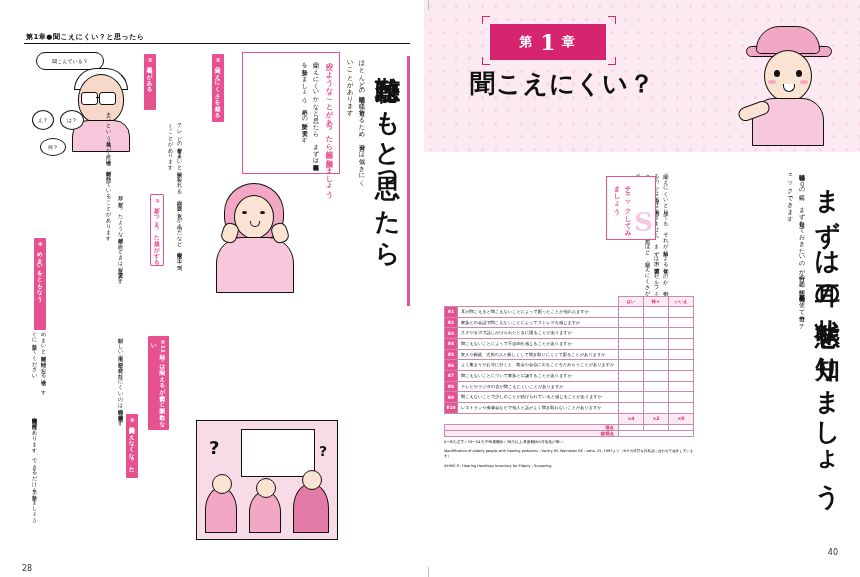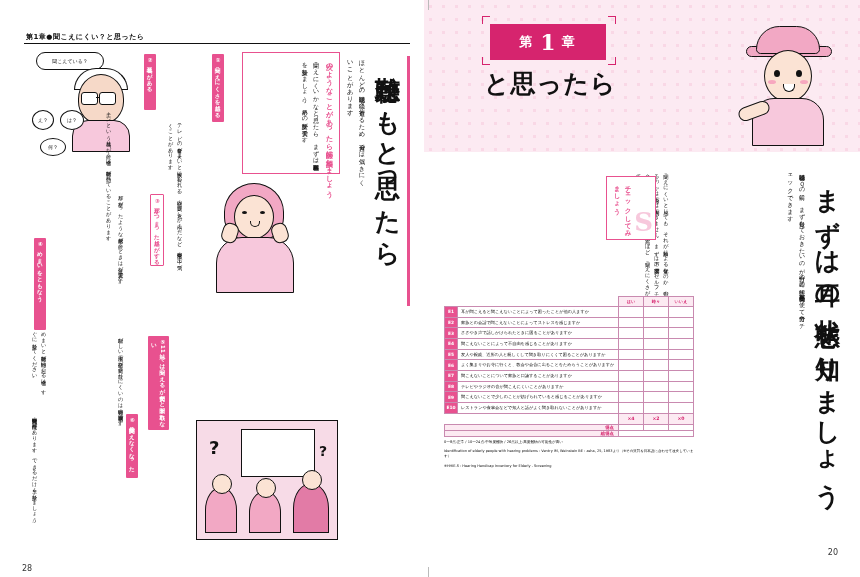--- a/index.html
+++ b/index.html
@@ -242,21 +242,21 @@
         <span class="lab">第</span>
         <span class="num">1</span>
         <span class="lab">章</span>
       </div>
       <div class="ch-corner" style="left:58px;top:16px;border-right:none;border-bottom:none;"></div>
       <div class="ch-corner" style="left:184px;top:16px;border-left:none;border-bottom:none;"></div>
       <div class="ch-corner" style="left:58px;top:57px;border-right:none;border-top:none;"></div>
       <div class="ch-corner" style="left:184px;top:57px;border-left:none;border-top:none;"></div>
 
       <div class="ch-title">
-        <div class="l2">と思ったら</div>
+        <div>聞こえにくい？</div>
       </div>
 
       <div class="ill-girl">
         <div class="g-hat-b"></div>
         <div class="g-hat"></div>
         <div class="g-face"></div>
         <div class="g-eye g-eyeL"></div>
         <div class="g-eye g-eyeR"></div>
         <div class="g-cheek g-cheekL"></div>
         <div class="g-cheek g-cheekR"></div>
@@ -381,18 +381,18 @@
             <td class="ck" colspan="3"></td>
           </tr>
         </tbody>
       </table>
 
       <div class="tbl-foot">0〜8点:正常 / 10〜24点:中等度難聴 / 26点以上:高度難聴の可能性が高い</div>
       <div class="tbl-note">Identification of elderly people with hearing problems : Ventry IM, Weinstein BE : asha, 25, 1983より（※その質問を日本語に合わせて改変しています）</div>
       <div class="tbl-note">※HHIE-S : Hearing Handicap Inventory for Elderly - Screening</div>
     </div>
 
-    <div class="page-num-right">20</div>
+    <div class="page-num-right">40</div>
   </div>
 
   <div class="crop" style="left:428px;top:0;"></div>
   <div class="crop" style="left:428px;top:567px;"></div>
 </div>
 
 </body></html>

